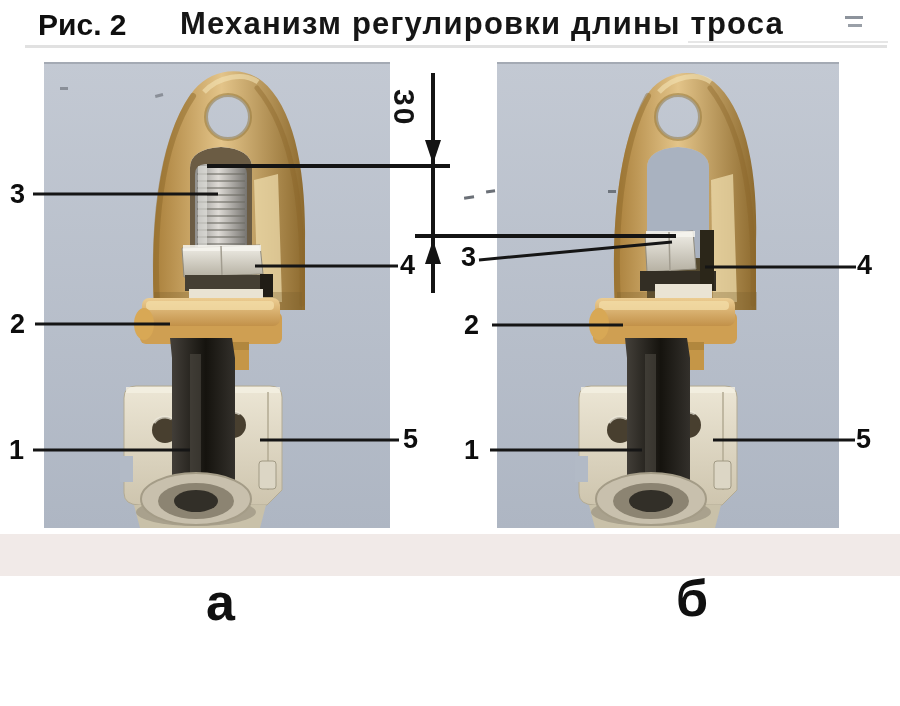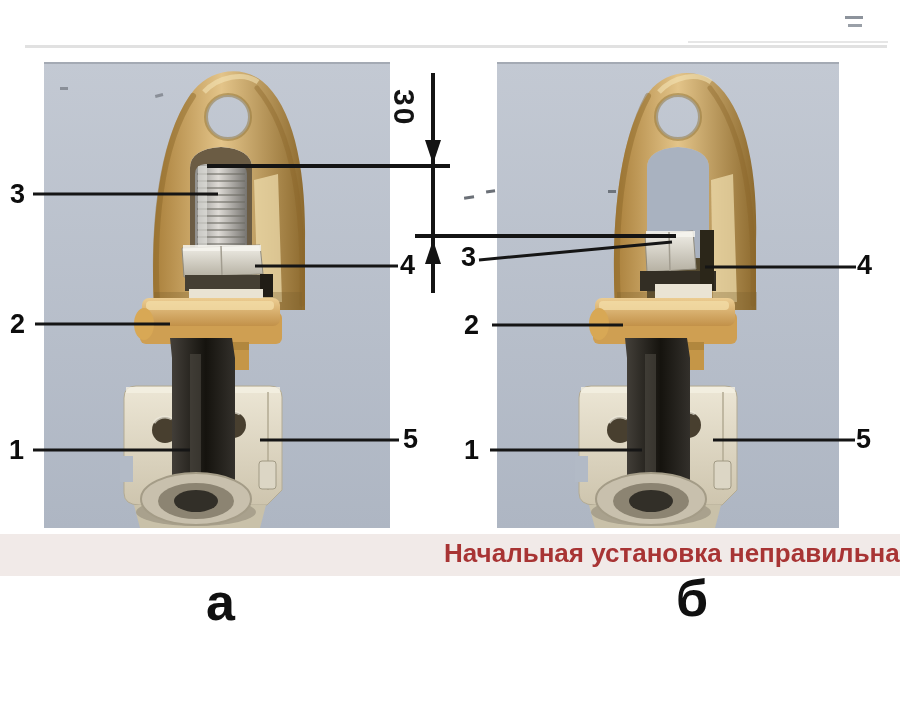--- a/index.html
+++ b/index.html
@@ -35,20 +35,22 @@
           font-family:"Liberation Serif",serif;font-size:21px;line-height:31px;color:#181818;
           white-space:pre-wrap;word-spacing:2px;}
   .legend .b{font-weight:700;}
   .legend .p{font-family:"Liberation Sans",sans-serif;font-size:19px;position:relative;top:-2px;}
 </style>
 </head>
 <body>
 
 <div class="stage">
 
+  <span class="fig-label">Рис. 2</span>
+  <span class="fig-title">Механизм регулировки длины троса</span>
   <div class="smudge1"></div>
   <div class="smudge2"></div>
 
   <div class="strip"></div>
 
   <div class="photo photo-a">
     <svg viewBox="0 0 346 466">
       <defs>
         <linearGradient id="g-bg" x1="0" y1="0" x2="0" y2="1">
           <stop offset="0" stop-color="#c3c9d3"></stop>
@@ -243,21 +245,20 @@
   <span class="callout" style="left:9px;top:437px;">1</span>
   <span class="callout" style="left:400px;top:252px;">4</span>
   <span class="callout" style="left:403px;top:426px;">5</span>
 
   <span class="callout" style="left:461px;top:244px;">3</span>
   <span class="callout" style="left:464px;top:312px;">2</span>
   <span class="callout" style="left:464px;top:437px;">1</span>
   <span class="callout" style="left:857px;top:252px;">4</span>
   <span class="callout" style="left:856px;top:426px;">5</span>
 
-  <span class="cap cap-right">Начальная установка неправильна</span>
 
   <span class="sub sub-a">а</span>
   <span class="sub sub-b">б</span>
 
   <div class="legend">
     <div><span class="b">1</span><span> — втулка; </span><span class="b">2</span><span> — поводок; </span><span class="b">3</span><span> — зубчатый </span><span class="p">(верхний)</span><span> наконечник троса; </span><span class="b">4</span><span> — фиксаторы</span></div>
     
   </div>
 
 </div>

